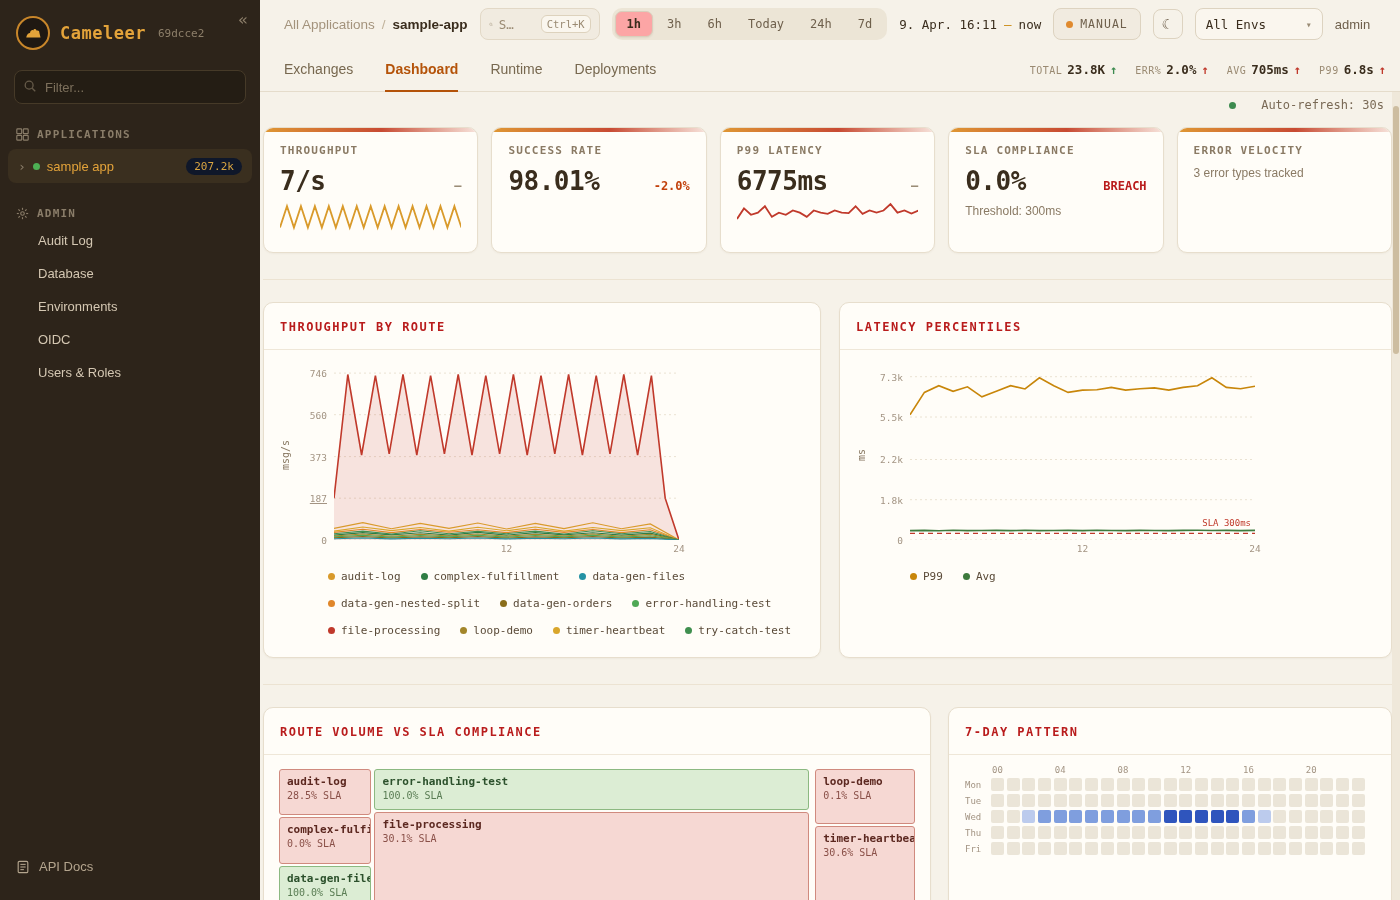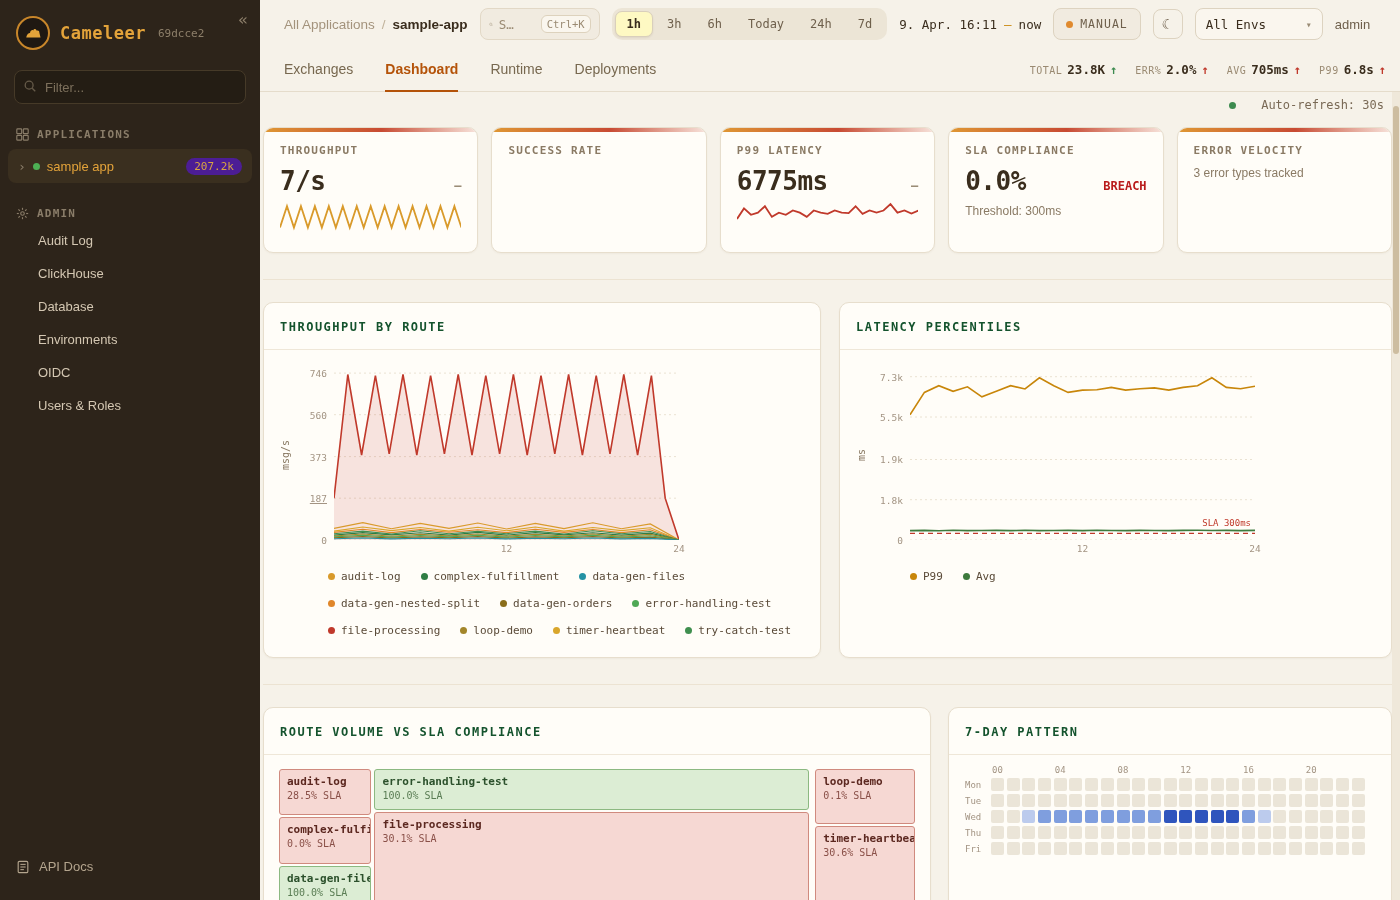--- a/index.html
+++ b/index.html
@@ -23,38 +23,38 @@
   .collapse{position:absolute;top:10px;right:12px;color:var(--side-mut);font-size:16px;cursor:pointer;font-family:var(--mono)}
   .filter-wrap{margin:10px 14px 0;position:relative}
   .filter-input{width:100%;height:34px;background:#241d14;border:1px solid #463a28;border-radius:8px;color:#f9a8d4;font-size:13px;padding:0 10px 0 30px;outline:none;font-family:var(--sans)}
   .filter-input::placeholder{color:#7d705c}
   .filter-icon{position:absolute;left:9px;top:9px;opacity:.75}
   .side-section{margin-top:24px;padding:0 16px;display:flex;align-items:center;gap:8px;color:#8a7d69;font-size:11px;font-weight:bold;letter-spacing:1.2px;font-family:var(--mono)}
   .app-row{margin:8px 8px 0;height:34px;background:#3a2f1f;border-radius:8px;display:flex;align-items:center;gap:7px;padding:0 10px;cursor:pointer}
   .app-chevron{color:#8a7d69;font-size:13px;font-family:var(--mono)}
   .status-dot{width:7px;height:7px;border-radius:50%;background:#4db054;flex:0 0 7px}
   .app-label{color:#e3a33a;font-size:13px;flex:1}
-  .app-badge{background:#4c1d95;color:#d9a441;font-family:var(--mono);font-size:11px;border-radius:999px;padding:2px 8px}
+  .app-badge{background:#0f172a;color:#d9a441;font-family:var(--mono);font-size:11px;border-radius:999px;padding:2px 8px}
   .side-item{padding:9px 16px 9px 38px;font-size:13px;color:var(--side-ink);cursor:pointer}
   .api-docs{position:absolute;bottom:8px;left:0;right:0;padding:18px 16px;display:flex;align-items:center;gap:9px;color:#b4a58e;font-size:13px;cursor:pointer}
 
   
   .main{flex:1;display:flex;flex-direction:column;min-width:0}
   .topbar{height:48px;display:flex;align-items:center;gap:12px;padding:0 14px 0 24px;flex:0 0 48px}
   .crumb{display:flex;align-items:center;gap:7px;font-size:13.5px;white-space:nowrap}
   .crumb-root{color:#a3937c;cursor:pointer}
   .crumb-sep{color:#c0b29a}
   .crumb-cur{color:var(--ink);font-weight:bold}
   .search-box{display:flex;align-items:center;gap:6px;background:#f1ebe0;border:1px solid #e2d8c6;border-radius:8px;height:32px;padding:0 8px;width:120px}
   .search-input{border:none;background:transparent;outline:none;width:36px;font-size:12.5px;color:var(--ink);font-family:var(--mono)}
   .search-input::placeholder{color:#9a8a72}
   .kbd{border:1px solid #ddd2bd;border-radius:6px;background:#faf6ee;font-family:var(--mono);font-size:10.5px;color:#9a8a72;padding:2px 5px;white-space:nowrap}
   .seg-group{display:flex;align-items:center;background:#ece5d6;border-radius:10px;padding:3px;gap:2px}
   .seg{border:1px solid transparent;background:transparent;font-family:var(--mono);font-size:12px;color:#6e5f4b;padding:5px 11px;border-radius:7px;cursor:pointer}
-  .seg.active{background:#fef9c3;border-color:#d9cfbc;color:var(--ink);font-weight:bold;box-shadow:0 1px 2px rgba(60,40,10,.08)}
+  .seg.active{background:#fca5a5;border-color:#d9cfbc;color:var(--ink);font-weight:bold;box-shadow:0 1px 2px rgba(60,40,10,.08)}
   .daterange{display:flex;align-items:center;gap:7px;font-family:var(--mono);font-size:12.5px;white-space:nowrap}
   .daterange .d1,.daterange .d2{color:var(--ink)}
   .daterange .dsep{color:#c8860a}
   .manual-btn{display:flex;align-items:center;gap:7px;border:1px solid #ddd3c0;background:#f1ebe0;border-radius:8px;height:32px;padding:0 12px;font-family:var(--mono);font-size:11.5px;letter-spacing:1px;color:#6e5f4b;cursor:pointer}
   .manual-dot{width:7px;height:7px;border-radius:50%;background:#e08a2e}
   .icon-btn{width:30px;height:30px;border:1px solid #ddd3c0;border-radius:8px;background:transparent;display:flex;align-items:center;justify-content:center;cursor:pointer;color:#6e5f4b;font-family:"DejaVu Sans",sans-serif;font-size:14px}
   .env-select{display:flex;align-items:center;justify-content:space-between;width:128px;height:32px;border:1px solid #ddd3c0;border-radius:8px;background:#faf6ee;padding:0 10px;font-family:var(--mono);font-size:12.5px;color:var(--ink);cursor:pointer}
   .env-caret{color:#9a8c76;font-size:10px}
   .user-name{font-size:13px;color:#6e5f4b;white-space:nowrap}
 
@@ -82,21 +82,21 @@
   .kpi-delta{font-family:var(--mono);font-size:12px;font-weight:bold}
   .kpi-foot{margin-top:6px;height:40px}
   .spark{width:100%;height:34px;display:block}
   .kpi-sub{font-size:12px;color:#8a7a64;margin-top:8px}
 
   .section-sep{border:none;border-top:1px solid #ece3d2;margin:26px 0 22px}
 
   .charts-row{display:grid;grid-template-columns:558px 1fr;gap:18px}
   .chart-card{height:356px;overflow:hidden}
   .chart-head{padding:14px 16px;border-bottom:1px solid var(--line2)}
-  .chart-title{font-family:var(--mono);font-size:12px;font-weight:bold;letter-spacing:1.5px;color:#14532d}
+  .chart-title{font-family:var(--mono);font-size:12px;font-weight:bold;letter-spacing:1.5px;color:#b91c1c}
   .chart-body{padding:20px 16px 0}
   .plot-area{display:flex}
   .axis-ylabel{width:16px;writing-mode:vertical-rl;transform:rotate(180deg);text-align:center;font-family:var(--mono);font-size:10px;color:#8a7a64;height:170px}
   .yticks{width:38px;position:relative;height:170px;font-family:var(--mono);font-size:9.5px;color:var(--mut2)}
   .ytick{position:absolute;right:7px}
   .plot{position:relative;width:345px;height:170px}
   .plot svg{position:absolute;inset:0;width:100%;height:100%}
   .xticks{position:absolute;left:0;right:0;top:173px;height:14px;font-family:var(--mono);font-size:9.5px;color:var(--mut2)}
   .xtick{position:absolute;transform:translateX(-50%)}
   .sla-label{position:absolute;right:4px;bottom:12px;font-family:var(--mono);font-size:9px;color:var(--red)}
@@ -178,21 +178,20 @@
             <line x1="3" y1="3" x2="4.8" y2="4.8"></line>
             <line x1="11.2" y1="11.2" x2="13" y2="13"></line>
             <line x1="3" y1="13" x2="4.8" y2="11.2"></line>
             <line x1="11.2" y1="4.8" x2="13" y2="3"></line>
           </g>
         </svg>
       <span>ADMIN</span>
     </div>
     <div style="margin-top:4px">
         <div class="side-item">Audit Log</div>
-        <div class="side-item">ClickHouse</div>
         <div class="side-item">Database</div>
         <div class="side-item">Environments</div>
         <div class="side-item">OIDC</div>
         <div class="side-item">Users &amp; Roles</div>
       </div>
     <div class="api-docs">
       <svg width="14" height="14" viewBox="0 0 16 16">
           <rect x="2.5" y="1.5" width="11" height="13" rx="1.5" fill="none" stroke="#b4a58e" stroke-width="1.3"></rect>
           <line x1="5" y1="5" x2="11" y2="5" stroke="#b4a58e" stroke-width="1.2"></line>
           <line x1="5" y1="8" x2="11" y2="8" stroke="#b4a58e" stroke-width="1.2"></line>
@@ -293,20 +292,24 @@
             </div>
           <div class="kpi-foot">
               <svg class="spark" viewBox="0 0 100 30" preserveAspectRatio="none">
                 <polyline points="0.00,22.50 3.85,3.75 7.69,22.50 11.54,3.75 15.38,22.50 19.23,3.75 23.08,22.50 26.92,3.75 30.77,22.50 34.62,3.75 38.46,22.50 42.31,3.75 46.15,22.50 50.00,3.75 53.85,22.50 57.69,3.75 61.54,22.50 65.38,3.75 69.23,22.50 73.08,3.75 76.92,22.50 80.77,3.75 84.62,22.50 88.46,3.75 92.31,22.50 96.15,3.75 100.00,22.50" fill="none" stroke="#d99a2b" stroke-width="1.8" vector-effect="non-scaling-stroke"></polyline>
               </svg>
             </div>
         </div>
         <div class="card kpi">
           <div class="grad"></div>
           <div class="kpi-title">SUCCESS RATE</div>
+          <div class="kpi-vrow">
+              <span class="kpi-value">98.01%</span>
+              <span class="kpi-delta" style="color: rgb(194, 65, 12);">-2.0%</span>
+            </div>
           <div class="kpi-foot"></div>
         </div>
         <div class="card kpi">
           <div class="grad"></div>
           <div class="kpi-title">P99 LATENCY</div>
           <div class="kpi-vrow">
               <span class="kpi-value">6775ms</span>
               <span class="kpi-delta" style="color: rgb(154, 140, 118);">–</span>
             </div>
           <div class="kpi-foot">
@@ -417,21 +420,21 @@
         </div>
 
         <div class="card chart-card">
           <div class="chart-head"><span class="chart-title">LATENCY PERCENTILES</span></div>
           <div class="chart-body">
             <div class="plot-area">
               <div class="axis-ylabel">ms</div>
               <div class="yticks" id="lat-yticks">
                   <div class="ytick" style="top: 1.71053px;">7.3k</div>
                   <div class="ytick" style="top: 41.9737px;">5.5k</div>
-                  <div class="ytick" style="top: 84.4737px;">1.9k</div>
+                  <div class="ytick" style="top: 84.4737px;">2.2k</div>
                   <div class="ytick" style="top: 124.737px;">1.8k</div>
                   <div class="ytick" style="top: 165px;">0</div>
                 </div>
               <div class="plot">
                 <svg id="lat-svg" viewBox="0 0 345 170">
                     <line x1="0" y1="6.7" x2="345" y2="6.7" stroke="#eae2d2" stroke-width="1" stroke-dasharray="2,3"></line>
                     <line x1="0" y1="47.0" x2="345" y2="47.0" stroke="#eae2d2" stroke-width="1" stroke-dasharray="2,3"></line>
                     <line x1="0" y1="89.5" x2="345" y2="89.5" stroke="#eae2d2" stroke-width="1" stroke-dasharray="2,3"></line>
                     <line x1="0" y1="129.7" x2="345" y2="129.7" stroke="#eae2d2" stroke-width="1" stroke-dasharray="2,3"></line>
                     <line x1="0" y1="170.0" x2="345" y2="170.0" stroke="#eae2d2" stroke-width="1" stroke-dasharray="2,3"></line>

